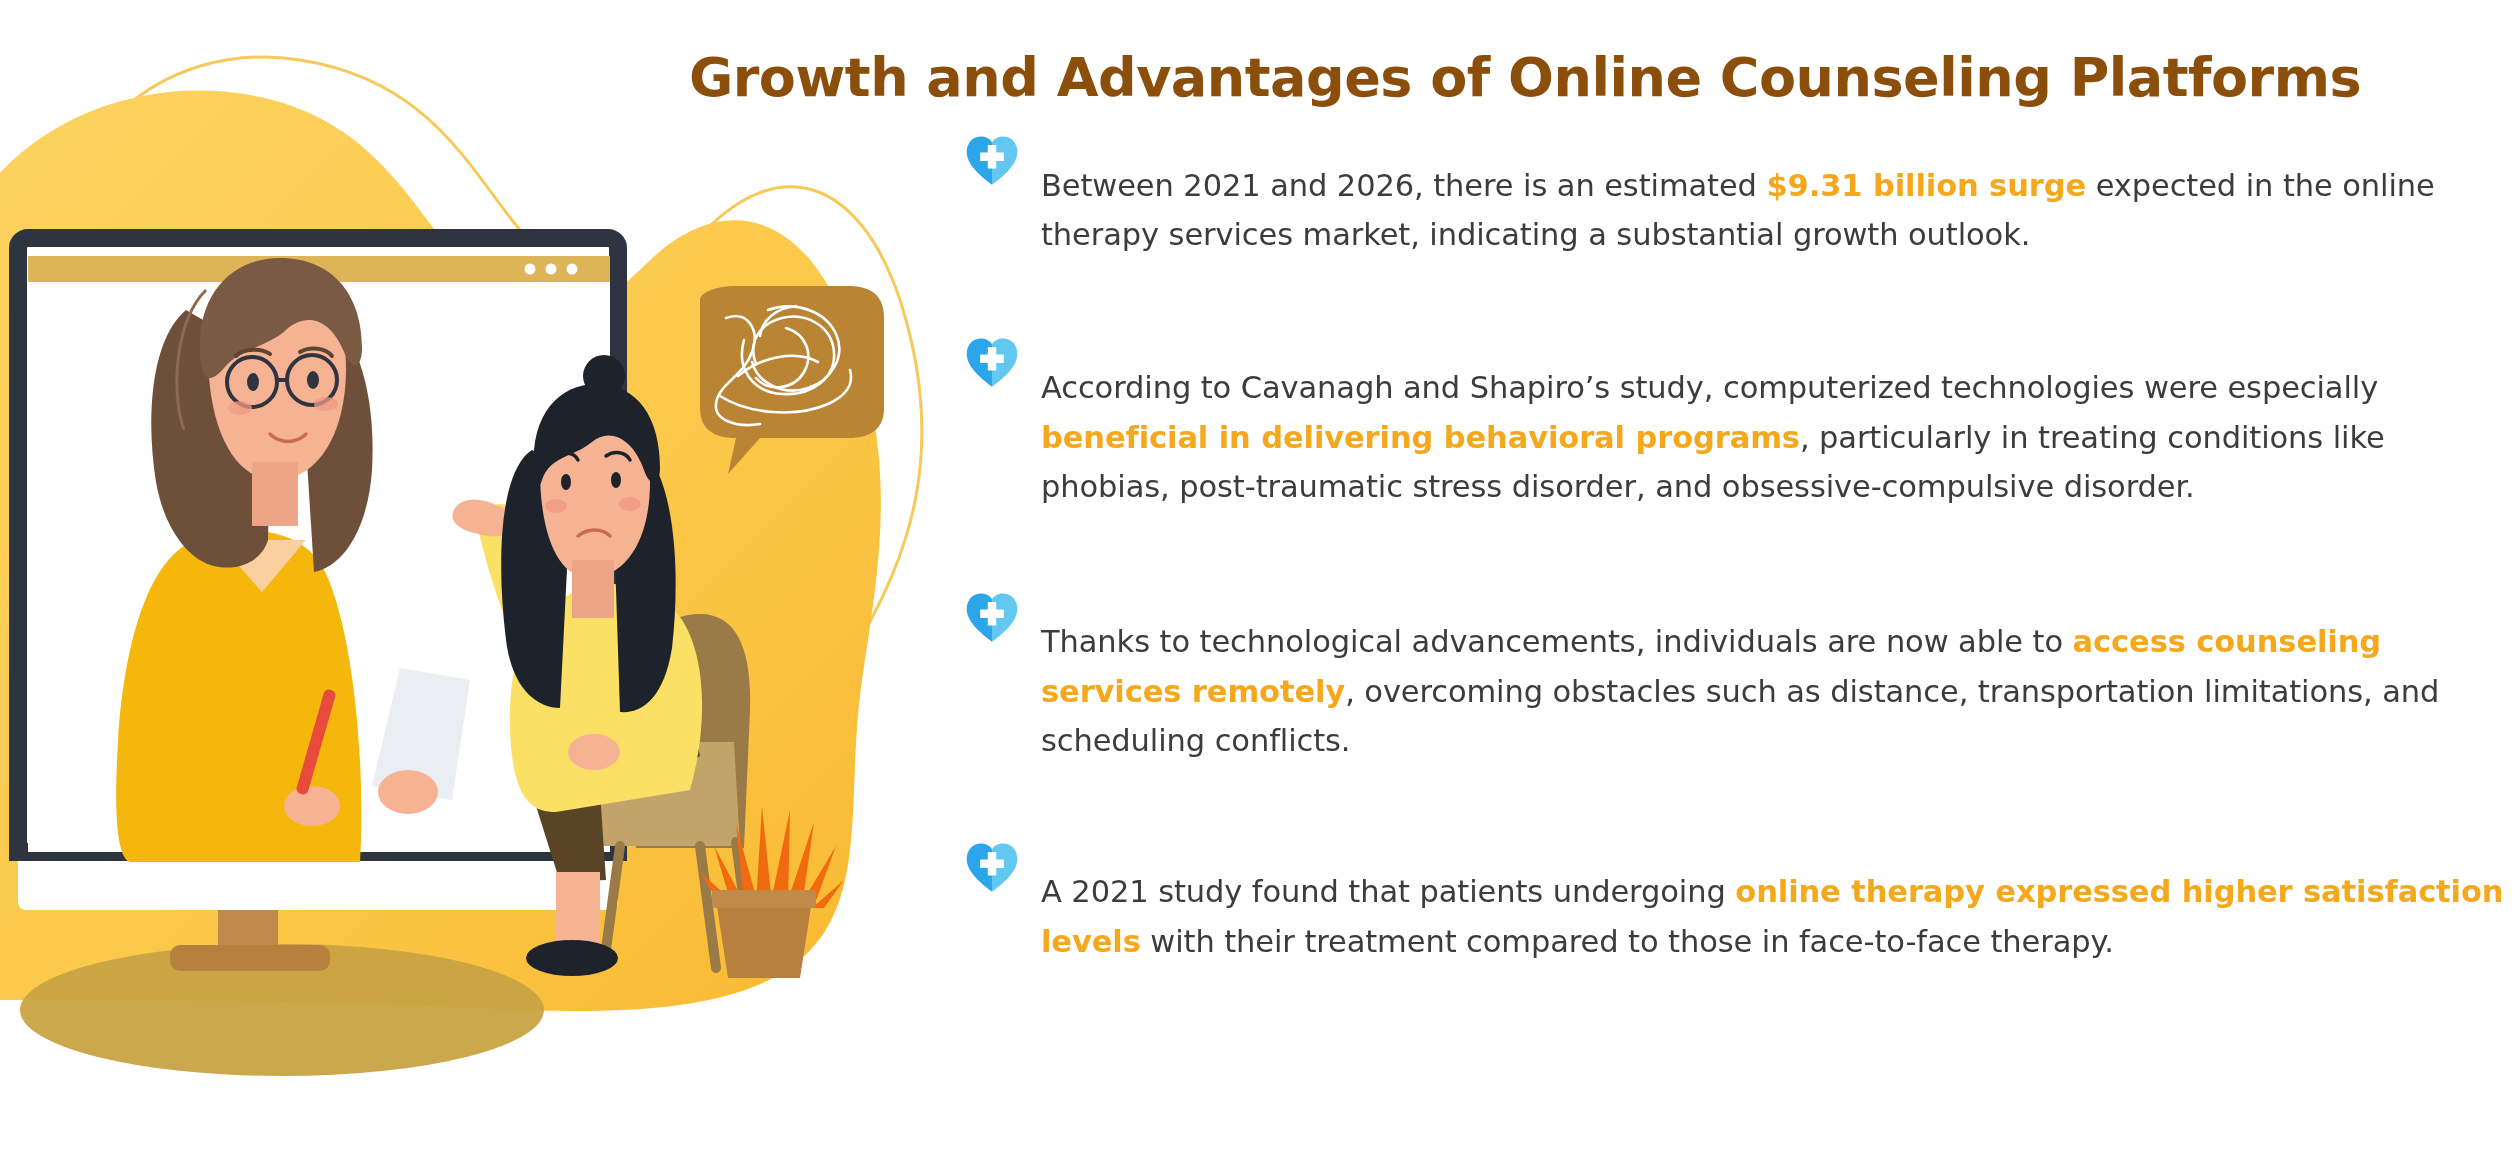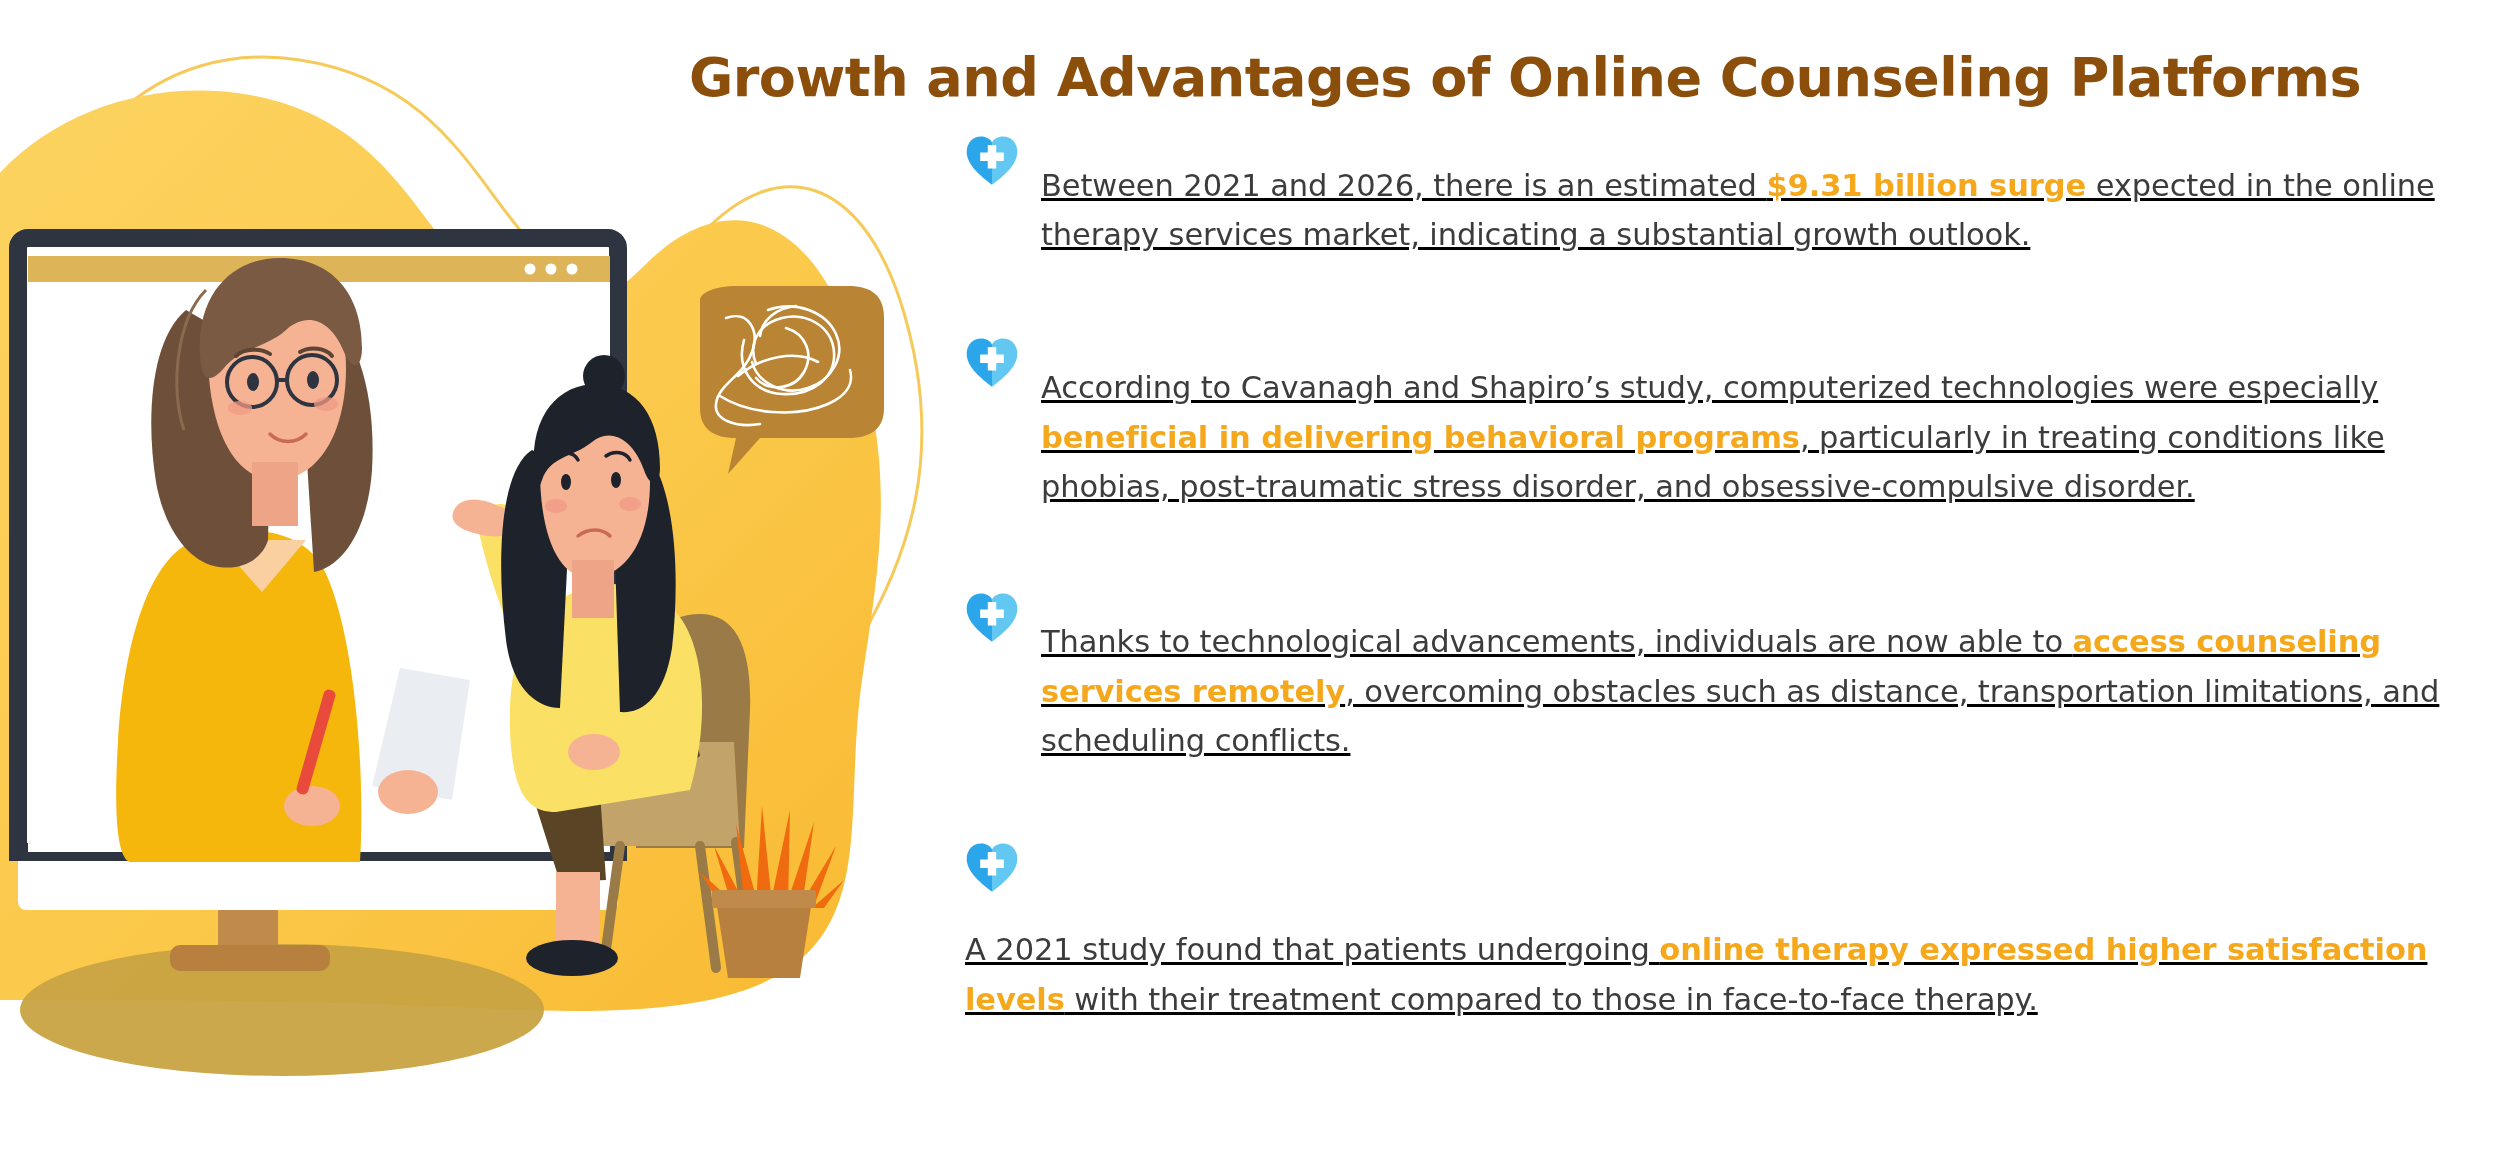--- a/index.html
+++ b/index.html
@@ -57,23 +57,22 @@
   .facts-list {
     position: absolute;
     left: 965px;
     top: 130px;
     width: 1545px;
   }
   .fact-item {
     display: flex;
     align-items: flex-start;
     margin-bottom: 40px;
-    text-decoration: underline;
-  }
-  .fact-item:last-child { margin-bottom: 0; flex-direction: column; }
+  }
+  .fact-item:last-child { margin-bottom: 0; }
 
   .heart-icon {
     flex: 0 0 auto;
     width: 54px;
     height: 54px;
     margin-right: 22px;
     margin-top: 4px;
   }
   .heart-icon svg { display: block; width: 54px; height: 54px; }
 

